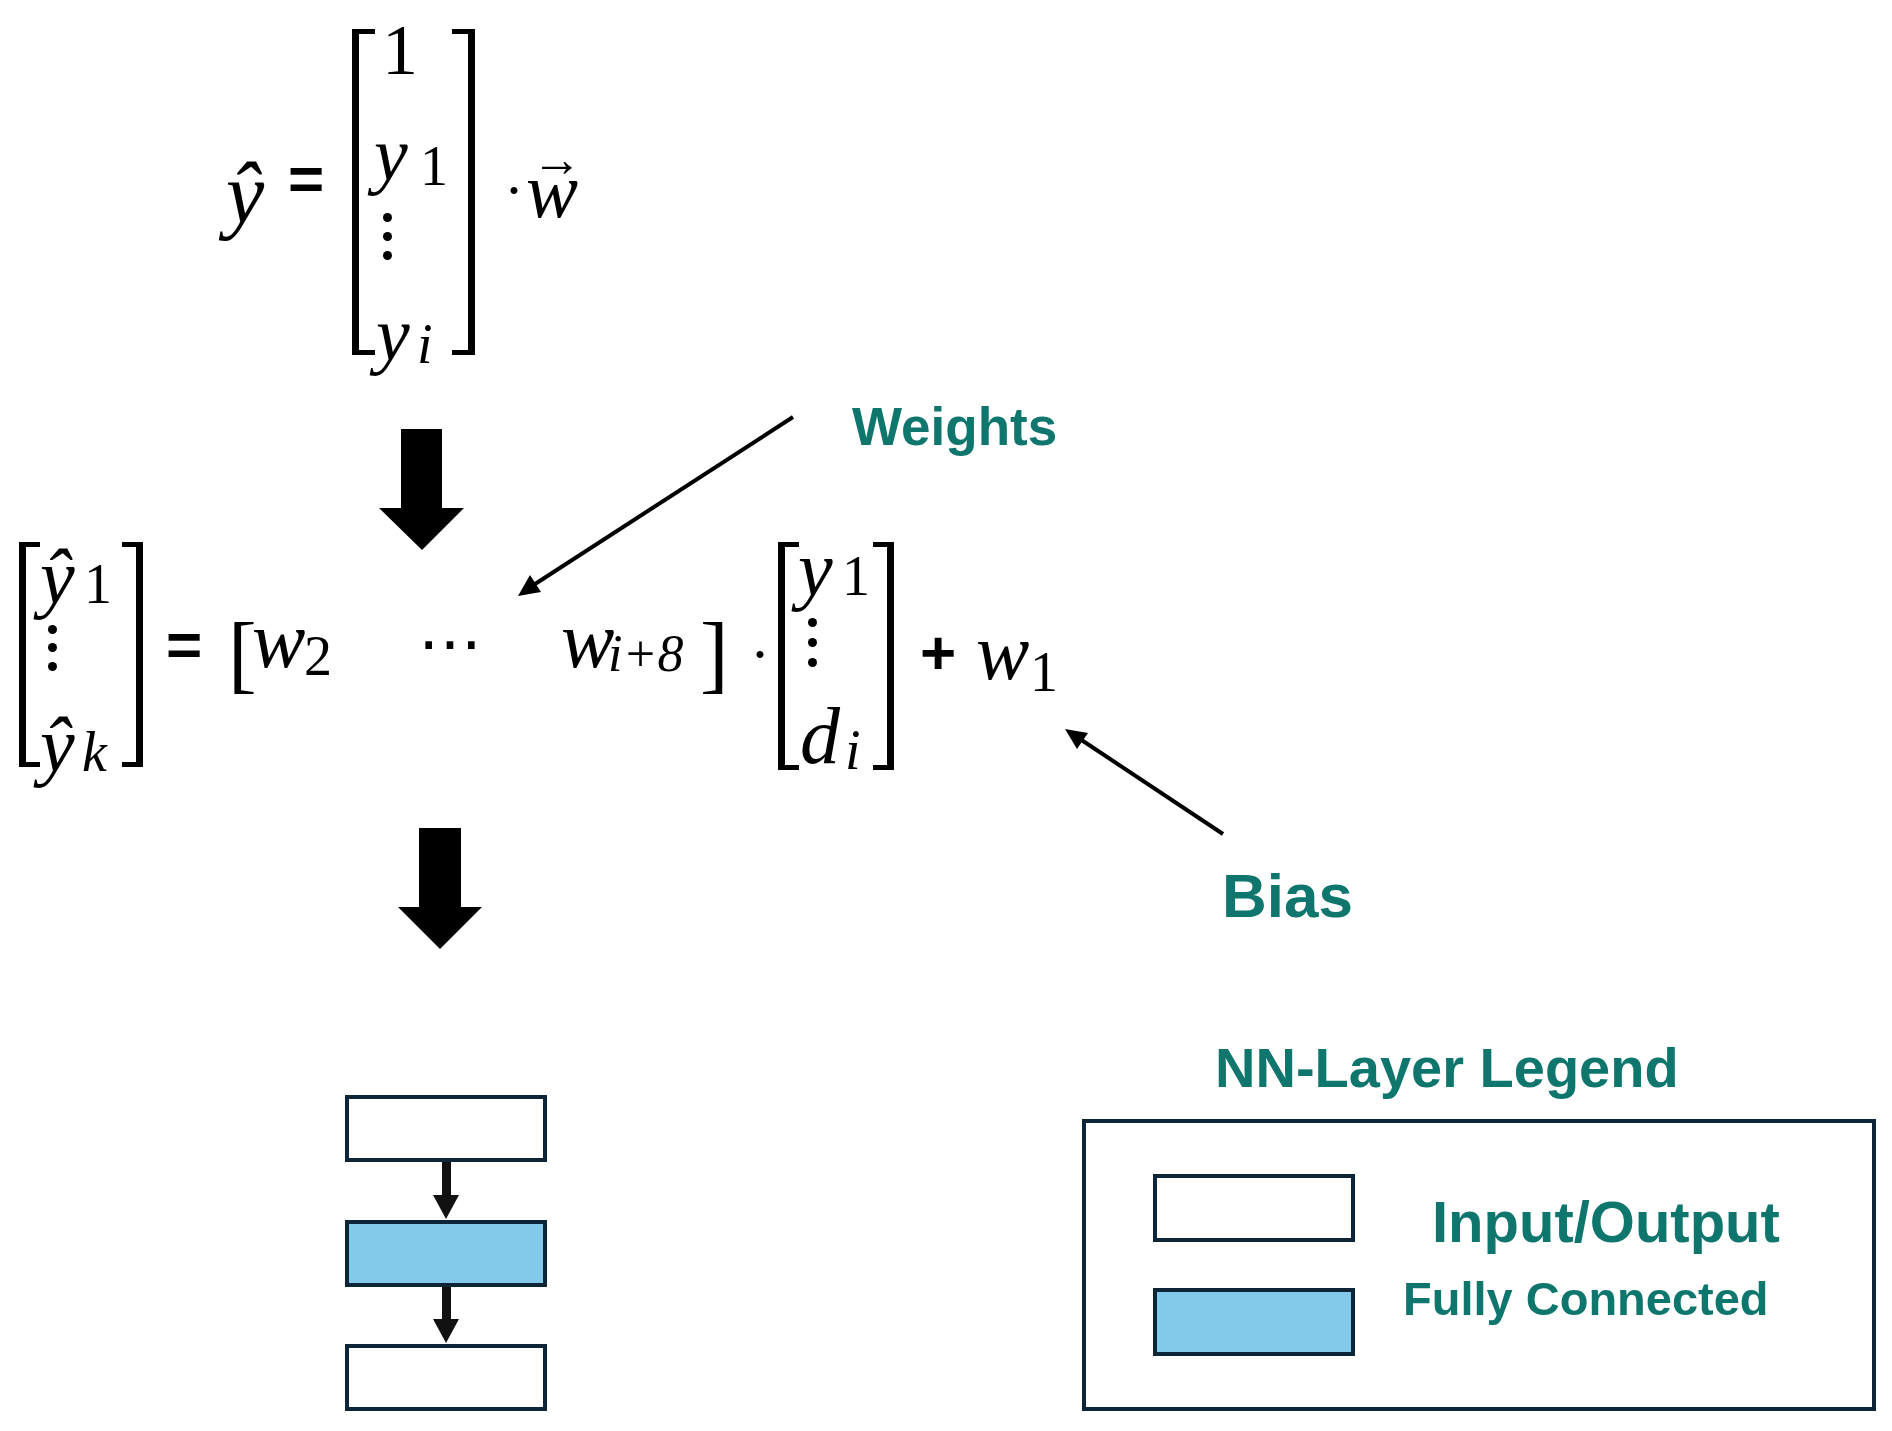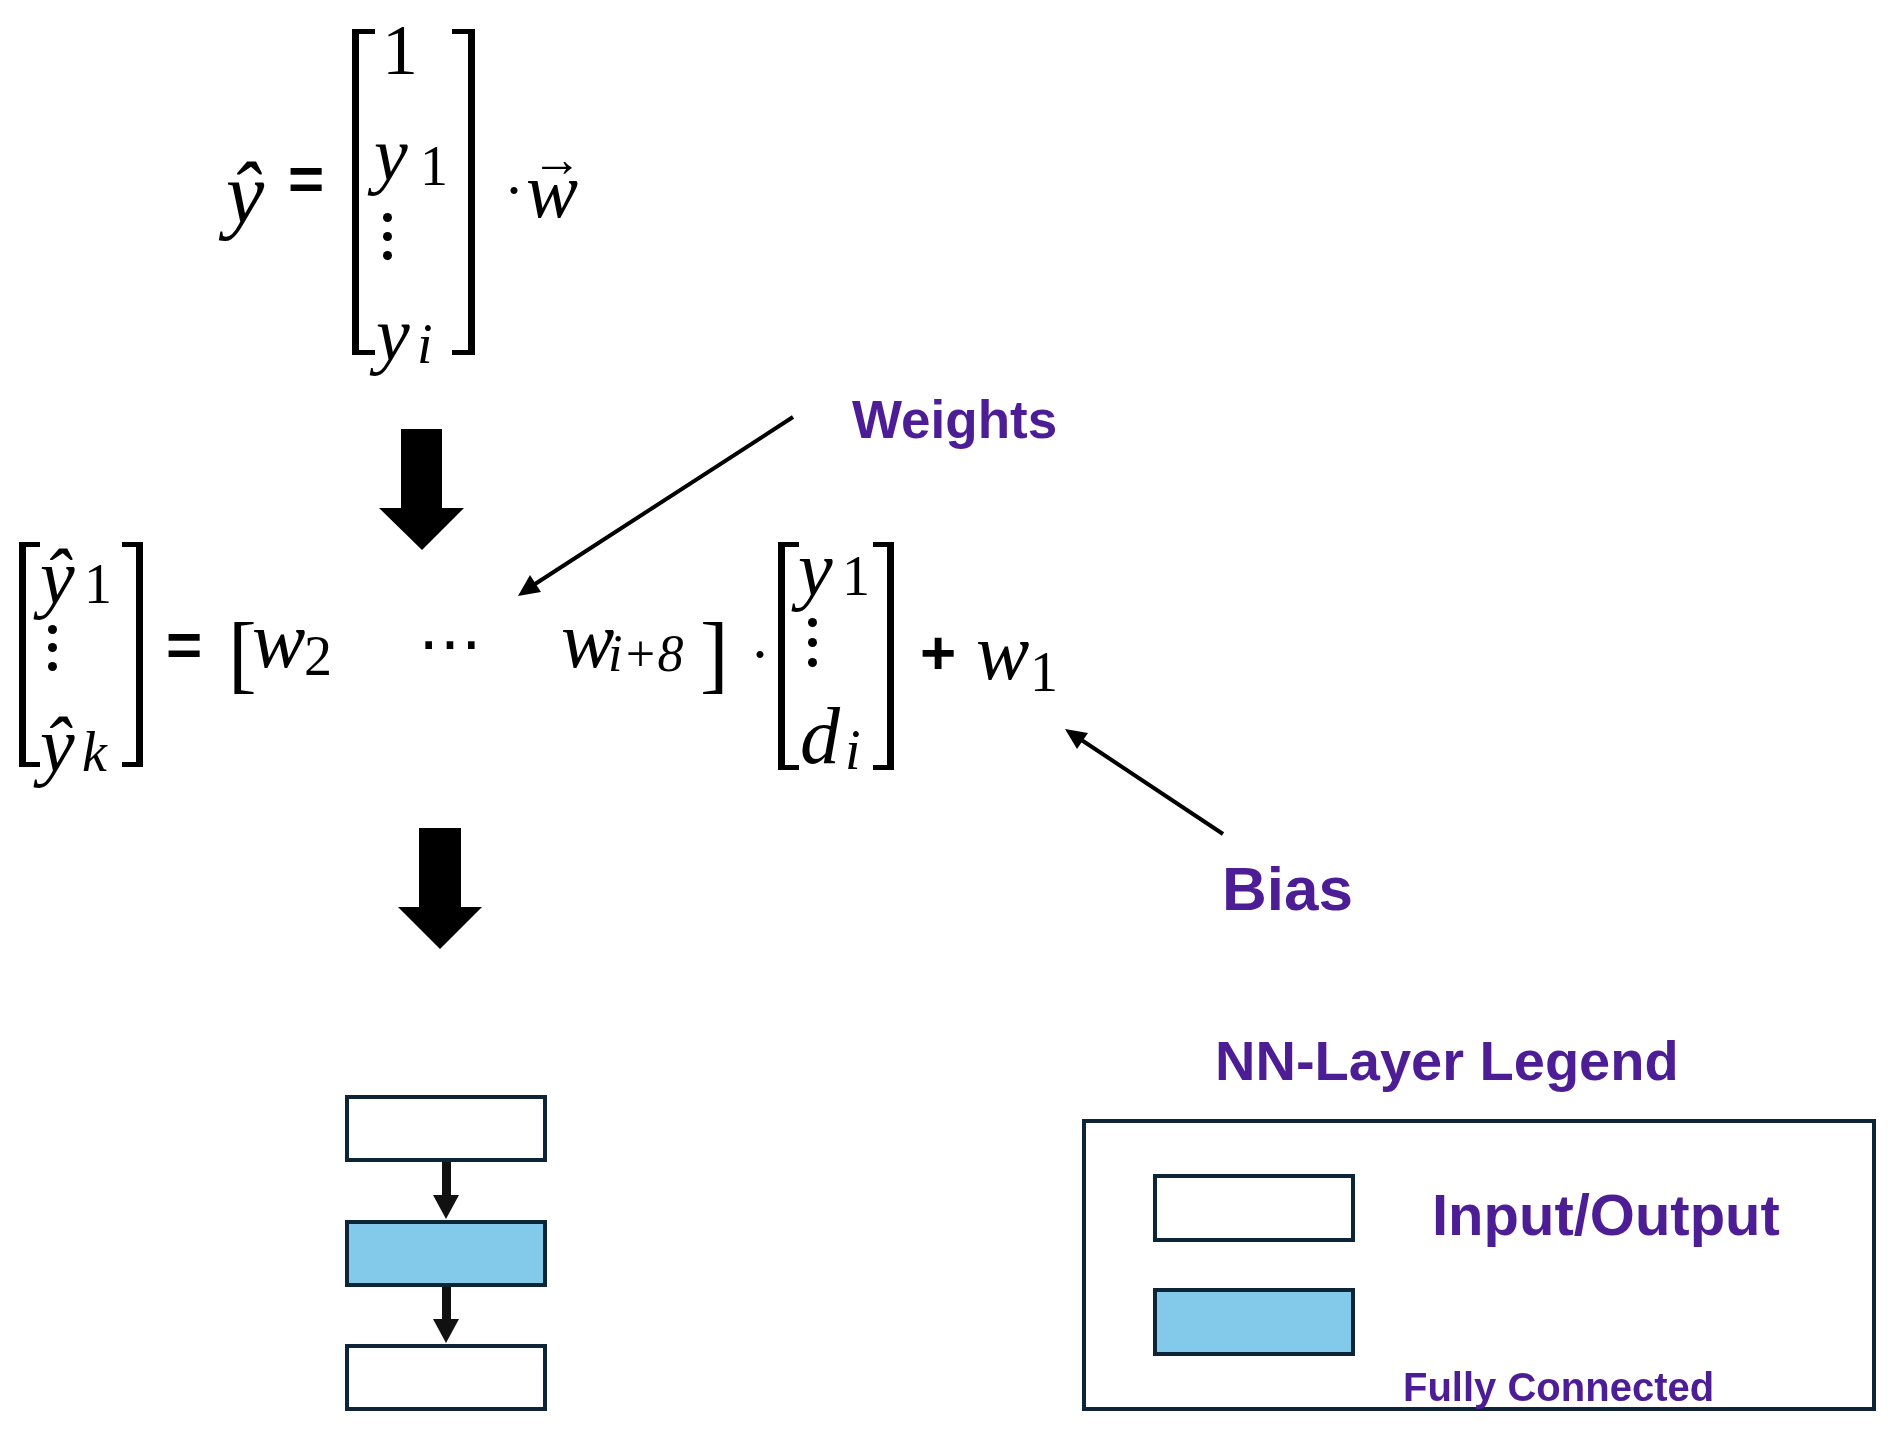--- a/index.html
+++ b/index.html
@@ -1,21 +1,21 @@
 <!DOCTYPE html>
 <html><head>
 <meta charset="utf-8">
 <style>
   html, body { margin: 0; padding: 0; background: #ffffff; }
   #canvas { position: relative; width: 1892px; height: 1431px; background: #ffffff; overflow: hidden; }
   .abs { position: absolute; }
   .math { font-family: "Liberation Serif", "DejaVu Serif", serif; color: #000; line-height: 1; white-space: nowrap; }
   .it { font-style: italic; }
   .up { font-style: normal; }
-  .lbl { font-family: "Liberation Sans", "DejaVu Sans", sans-serif; font-weight: bold; color: #4c1d95; line-height: 1; white-space: nowrap; }
+  .lbl { font-family: "Liberation Sans", "DejaVu Sans", sans-serif; font-weight: bold; color: #0f766e; line-height: 1; white-space: nowrap; margin-top: 7px; }
   .brk { position: absolute; border: 0 solid #000; }
   .brk.l { border-left-width: 7px; border-top-width: 5px; border-bottom-width: 5px; }
   .brk.r { border-right-width: 7px; border-top-width: 5px; border-bottom-width: 5px; }
   .vdot { position: absolute; width: 9px; height: 9px; border-radius: 50%; background: #000; }
   .layer-box { position: absolute; box-sizing: border-box; border: 4px solid #0e2538; }
   svg { position: absolute; left: 0; top: 0; }
 </style>
 </head>
 <body>
 
@@ -103,16 +103,16 @@
     <div class="layer-box" style="left:345px; top:1220px; width:202px; height:67px; background:#83caea;"></div>
     <div class="layer-box" style="left:345px; top:1344px; width:202px; height:67px; background:#ffffff;"></div>
   </div>
 
   <div>
     <span class="abs lbl" style="left:1215px; top:1033px; font-size:56px;">NN-Layer Legend</span>
     <div class="layer-box" style="left:1082px; top:1119px; width:794px; height:292px; background:#ffffff;"></div>
     <div class="layer-box" style="left:1153px; top:1174px; width:202px; height:68px; background:#ffffff;"></div>
     <span class="abs lbl" style="left:1432px; top:1186px; font-size:58px;">Input/Output</span>
     <div class="layer-box" style="left:1153px; top:1288px; width:202px; height:68px; background:#83caea;"></div>
-    <span class="abs lbl" style="left:1403px; top:1367px; font-size:40px;text-align:right;">Fully Connected</span>
+    <span class="abs lbl" style="left:1403px; top:1268px; font-size:47px;text-align:right;">Fully Connected</span>
   </div>
 
 </div>
 
 </body></html>

